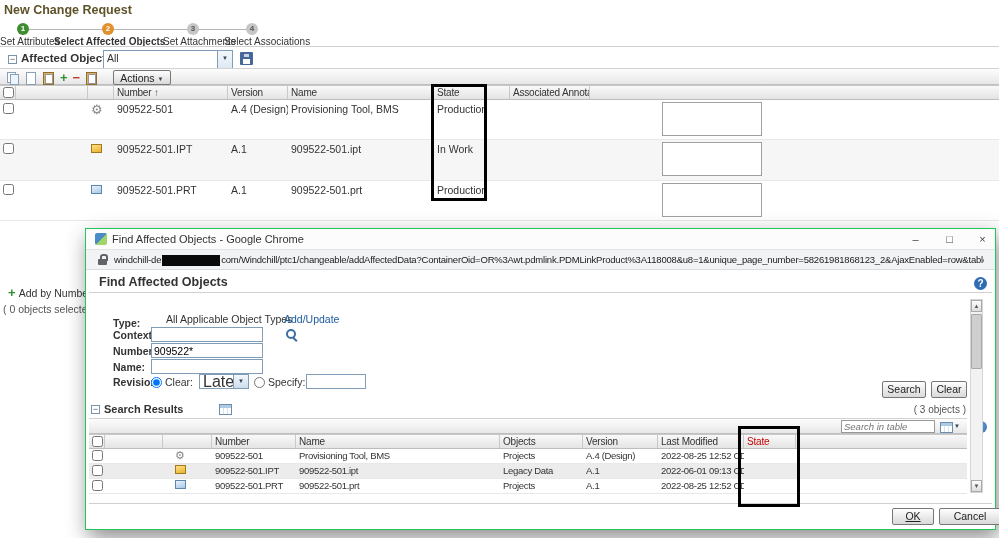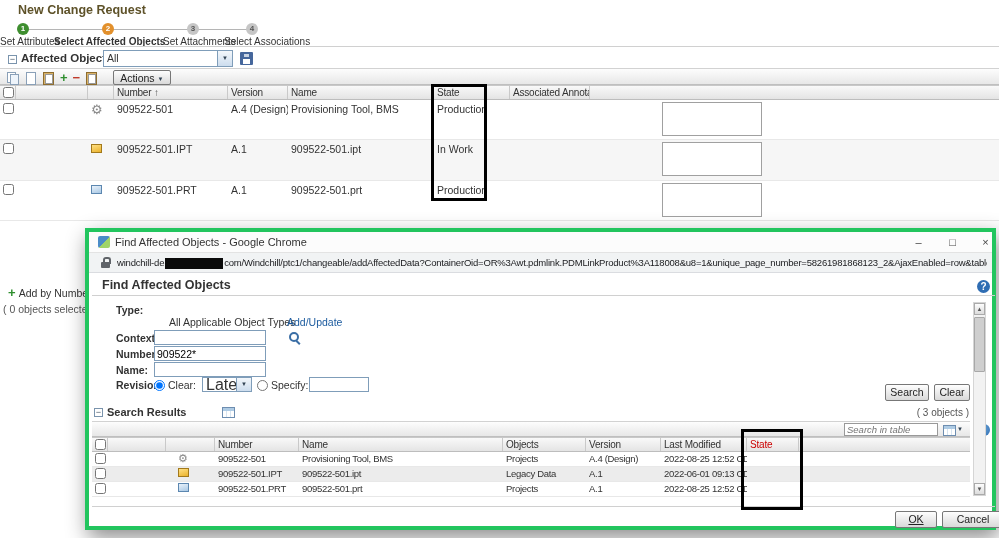--- a/index.html
+++ b/index.html
@@ -79,21 +79,21 @@
   .ic-fav { width:12px; height:12px; border-radius:2px; background:linear-gradient(135deg,#4a8cc7 0 52%,#9fd468 52% 100%); }
   .ic-lock { width:10px; height:12px; }
   .ic-lock::before { content:""; position:absolute; left:2px; top:0; width:4px; height:5px; border:2px solid #5f6368;
                      border-bottom:none; border-radius:3px 3px 0 0; }
   .ic-lock::after { content:""; position:absolute; left:0; top:5px; width:9px; height:6px; background:#5f6368; border-radius:1px; }
   .ic-blue-circle { width:12px; height:12px; border-radius:50%; background:radial-gradient(circle at 35% 35%,#6ea8d8,#2f6db3); }
   .caret { font-size:6px; color:#345; vertical-align:middle; }
 
   
   .popup { position:absolute; left:85px; top:228px; width:911px; height:302px; background:#fff;
-           border:4px solid #22c55e; box-shadow:3px 8px 20px rgba(0,0,0,.45); z-index:10; }
+           border:1px solid #22c55e; box-shadow:3px 8px 20px rgba(0,0,0,.45); z-index:10; }
   .ptitle { position:absolute; left:0; top:0; width:100%; height:21px; background:#fcfcfc;
             border-bottom:1px solid #e3e3e3; }
   .purl { position:absolute; left:0; top:21px; width:100%; height:20px; background:#f1f3f4;
           border-bottom:1px solid #dadce0; }
   .url-text { font-size:9.5px; letter-spacing:-0.2px; color:#202124; white-space:nowrap; overflow:hidden; }
   .redact { display:inline-block; width:58px; height:11px; background:#0a0a0a; vertical-align:middle; margin:0 1px; }
   .wctl { position:absolute; top:3px; width:15px; height:15px; text-align:center; font-size:11px; line-height:15px; color:#444; }
   .phead { font-size:12.5px; font-weight:bold; color:#333; }
   .flabel { font-weight:bold; font-size:10.5px; }
   .fval { font-size:10.5px; }
@@ -106,41 +106,41 @@
   .hl { position:absolute; border:3px solid #000; background:transparent; z-index:40; }
 
   textarea.cmt { width:100px; height:34px; border:1px solid #a0a0a0; resize:none; margin-left:72px; margin-top:2px; }
 </style>
 </head>
 <body>
 
 <div class="screen">
 
   
-  <div class="abs page-title" style="left:18px;top:3px">New Change Request</div>
+  <div class="abs page-title" style="left:4px;top:3px">New Change Request</div>
 
   
   <div class="abs" style="left:0;top:23px;width:320px;height:22px">
     <div class="wiz-line" style="left:23px;top:6px;width:229px"></div>
     <div class="step step-done" style="left:17px;top:0"><span>1</span></div>
     <div class="step step-active" style="left:102px;top:0"><span>2</span></div>
     <div class="step step-pending" style="left:187px;top:0"><span>3</span></div>
     <div class="step step-pending" style="left:246px;top:0"><span>4</span></div>
     <div class="wlabel" style="left:0">Set Attributes</div>
     <div class="wlabel active" style="left:54px">Select Affected Objects</div>
     <div class="wlabel" style="left:163px">Set Attachments</div>
     <div class="wlabel" style="left:224px">Select Associations</div>
   </div>
 
   <div class="abs hr" style="left:0;top:46px;width:999px"></div>
 
   
   <div class="abs colbox" style="left:8px;top:55px">−</div>
   <div class="abs" style="left:21px;top:52px;font-weight:bold;font-size:11.5px">Affected Objects</div>
-  <div class="abs combo" style="left:103px;top:50px;width:130px;height:17px">
+  <div class="abs combo" style="left:103px;top:50px;width:130px;height:33px">
     <span class="ctxt">All</span>
     <span class="carrow">▼</span>
   </div>
   <span class="abs ic ic-save" style="left:240px;top:52px"></span>
 
   
   <div class="abs bar" style="left:0;top:68px;width:999px;height:17px">
     <div style="display:flex;align-items:center;gap:5px;padding:1px 0 0 6px;height:15px">
       <span class="ic ic-copy"></span>
       <span class="ic ic-sheet"></span>
@@ -233,21 +233,21 @@
       <span class="abs ic ic-lock" style="left:12px;top:4px"></span>
       <div class="abs url-text" style="left:28px;top:4px;width:870px"><span>windchill-de</span><span class="redact"></span><span>com/Windchill/ptc1/changeable/addAffectedData?ContainerOid=OR%3Awt.pdmlink.PDMLinkProduct%3A118008&amp;u8=1&amp;unique_page_number=58261981868123_2&amp;AjaxEnabled=row&amp;tableID=table...</span></div>
     </div>
 
     
     <div class="abs phead" style="left:13px;top:46px">Find Affected Objects</div>
     <span class="abs ic ic-help" style="left:888px;top:46px">?</span>
     <div class="abs hr" style="left:3px;top:63px;width:903px"></div>
 
     
-    <div class="abs flabel" style="left:27px;top:72px">Type:</div>
+    <div class="abs flabel" style="left:27px;top:88px">Type:</div>
     <div class="abs fval" style="left:80px;top:84px">All Applicable Object Types</div>
     <div class="abs fval link" style="left:198px;top:84px">Add/Update</div>
 
     <div class="abs flabel" style="left:27px;top:100px">Context:</div>
     <input class="abs inp" style="left: 65px; top: 98px; width: 112px; height: 15px;">
     <span class="abs ic ic-mag" style="left:183px;top:99px"></span>
 
     <div class="abs flabel" style="left:27px;top:116px">Number:</div>
     <input class="abs inp" style="left: 65px; top: 114px; width: 112px; height: 15px;" value="909522*">
 

